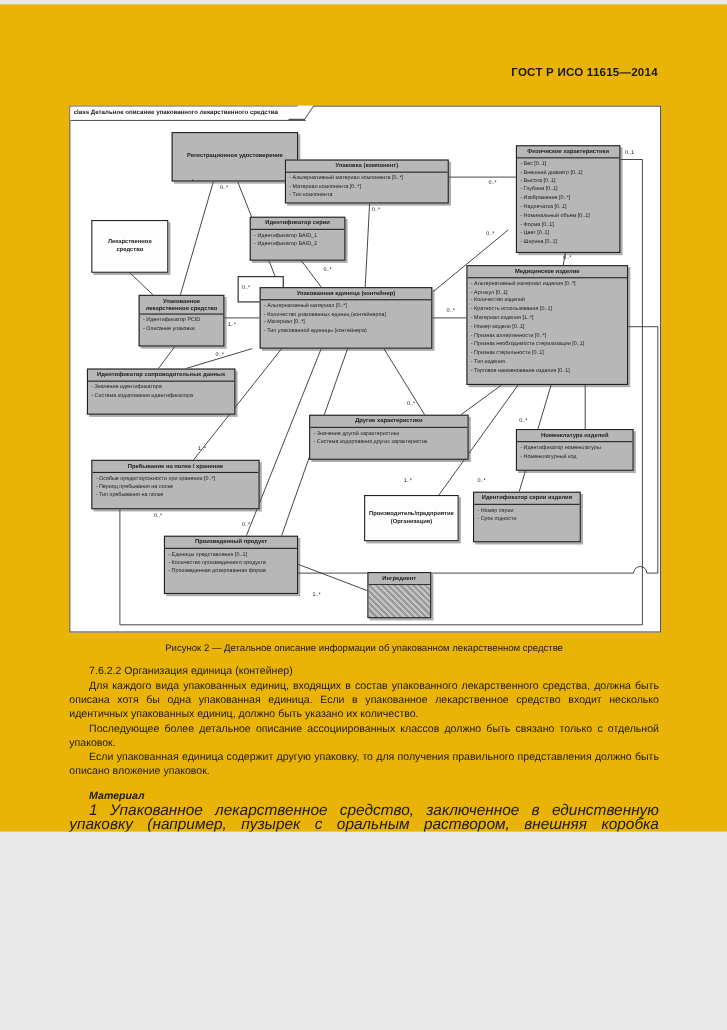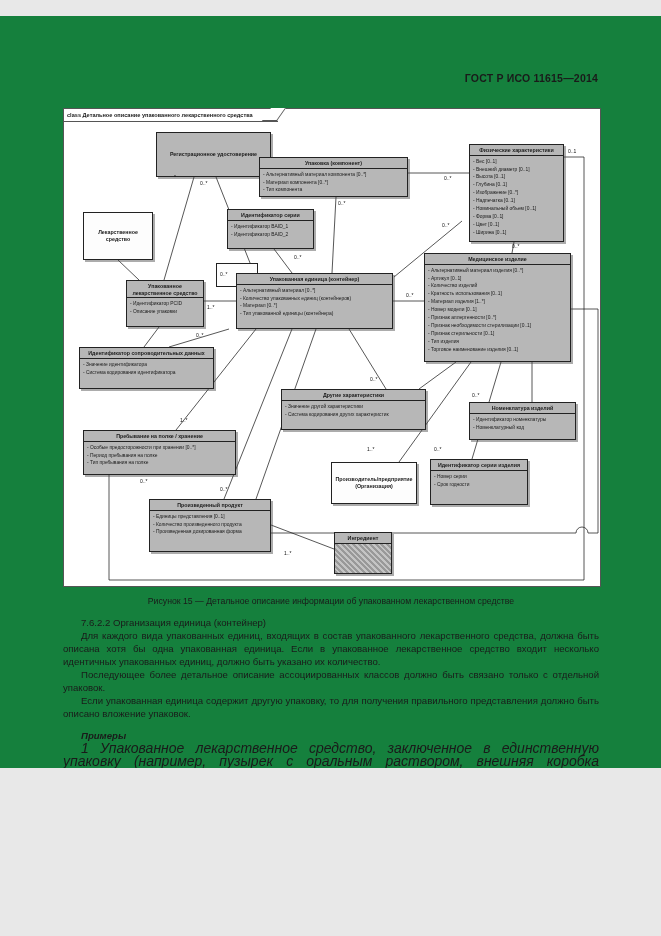--- a/index.html
+++ b/index.html
@@ -1,16 +1,16 @@
 <!DOCTYPE html>
 <html><head>
 <meta charset="utf-8">
 <style>
   html,body{margin:0;padding:0;background:#e8e8e8;}
-  .page{position:relative;width:661px;height:752px;background:#15803d;margin:16px auto;
+  .page{position:relative;width:661px;height:752px;background:#eab308;margin:4px auto;
         font-family:"Liberation Sans", sans-serif;color:#1a1a1a;overflow:hidden;}
   .doc-header{position:absolute;top:56px;right:63px;font-size:10.5px;font-weight:bold;letter-spacing:.2px;}
 
   
   .frame{position:absolute;left:63px;top:92px;width:536px;height:477px;border:1px solid #555;background:#fff;}
   .frame-tab{position:absolute;left:0;top:0;width:214px;height:12px;background:#fff;
              border-bottom:1px solid #555;z-index:3;}
   .frame-tab::after{content:"";position:absolute;right:-8px;top:-1px;width:14px;height:12px;background:#fff;
              border-right:1px solid #555;border-bottom:1px solid #555;transform:skewX(-35deg);transform-origin:top left;}
   .frame-tab span{position:relative;z-index:2;display:block;font-size:5.6px;font-weight:bold;padding:3px 2px 0 3px;white-space:nowrap;}
@@ -234,22 +234,22 @@
     <span class="mult" style="left:116px;top:309px">1..*</span>
     <span class="mult" style="left:156px;top:378px">0..*</span>
     <span class="mult" style="left:76px;top:370px">0..*</span>
     <span class="mult" style="left:303px;top:338px">1..*</span>
     <span class="mult" style="left:370px;top:338px">0..*</span>
     <span class="mult" style="left:408px;top:284px">0..*</span>
     <span class="mult" style="left:220px;top:442px">1..*</span>
   </div>
 
   <div class="textblock">
-    <p class="caption">Рисунок 15 — Детальное описание информации об упакованном лекарственном средстве</p>
+    <p class="caption">Рисунок 2 — Детальное описание информации об упакованном лекарственном средстве</p>
     <p class="heading">7.6.2.2 Организация единица (контейнер)</p>
     <p class="para">Для каждого вида упакованных единиц, входящих в состав упакованного лекарственного средства, должна быть описана хотя бы одна упакованная единица. Если в упакованное лекарственное средство входит несколько идентичных упакованных единиц, должно быть указано их количество.</p>
     <p class="para">Последующее более детальное описание ассоциированных классов должно быть связано только с отдельной упаковок.</p>
     <p class="para">Если упакованная единица содержит другую упаковку, то для получения правильного представления должно быть описано вложение упаковок.</p>
-    <p class="examples-title">Примеры</p>
+    <p class="examples-title">Материал</p>
     <p class="example">1 Упакованное лекарственное средство, заключенное в единственную упаковку (например, пузырек с оральным раствором, внешняя коробка отсутствует), будет связано с одной упакованной единицей (которая в свою очередь связана с одним произведенным продуктом).</p>
   </div>
 
 </div>
 
 </body></html>

